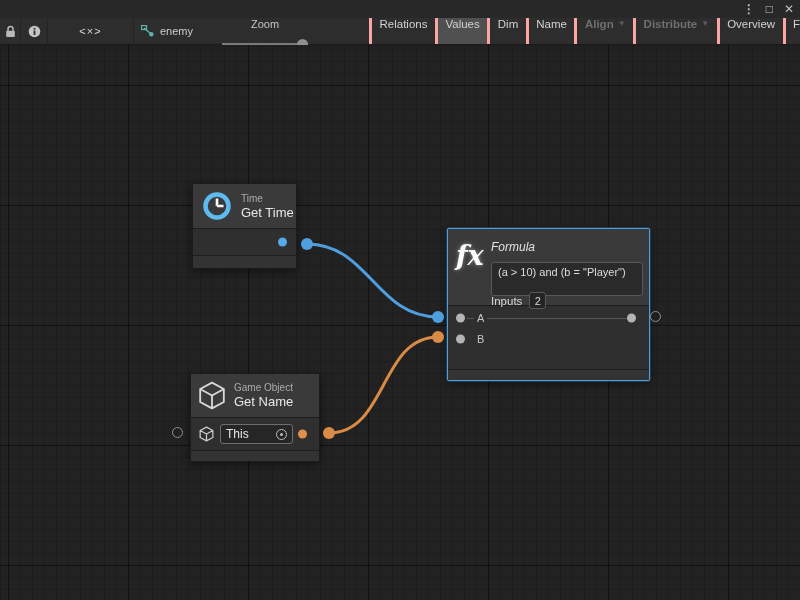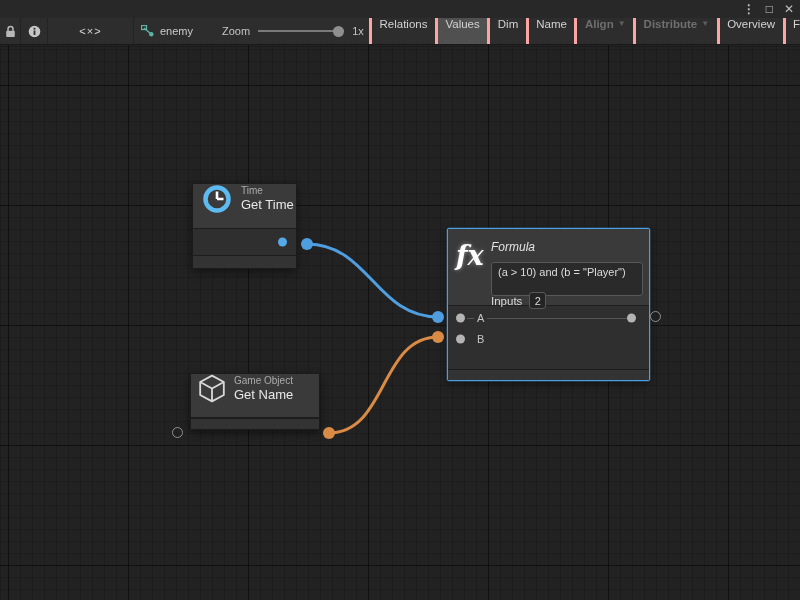--- a/index.html
+++ b/index.html
@@ -20,21 +20,21 @@
   
   .toolbar { position:absolute; left:0; top:18px; width:800px; height:27px; background:#2d2d2d;
              border-bottom:1px solid #191919; color:#cfcfcf; font-size:11.5px; }
   .tb-btn { position:absolute; top:0; height:26px; display:flex; align-items:center; justify-content:center;
             border-right:1px solid #232323; }
   .tb-lock { left:0; width:21px; }
   .tb-info { left:21px; width:27px; }
   .tb-code { left:48px; width:86px; color:#d8d8d8; letter-spacing:1px; font-size:11px; }
   .breadcrumb { position:absolute; left:141px; top:0; height:26px; display:flex; align-items:center; gap:6px; }
   .breadcrumb .name { color:#cccccc; font-size:11px; }
-  .zoom-control { position:absolute; left:222px; top:0; height:26px; display:flex; align-items:center; gap:8px; }
+  .zoom-control { position:absolute; left:222px; top:0; height:26px; display:flex; align-items:center; gap:8px;flex-direction:column; }
   .zoom-label, .zoom-value { color:#c4c4c4; font-size:11px; }
   .slider { position:relative; width:86px; height:12px; }
   .slider .track { position:absolute; left:0; right:0; top:5px; height:2px; background:#7a7a7a; }
   .slider .handle { position:absolute; right:0; top:0.5px; width:11px; height:11px; border-radius:50%; background:#8f8f8f; }
   .tb-right { position:absolute; left:369px; right:0; top:0; height:26px; display:flex; }
   .tb-right .btn { height:26px; display:flex; align-items:flex-start; padding:0 7.5px; gap:4px;
                    border-left:3px solid #fca5a5; color:#d2d2d2; white-space:nowrap; }
   .tb-right .btn.active { background:#505050; }
   .tb-right .btn.disabled { color:#6f6f6f;font-weight:bold; }
   .chev { font-size:8px; color:#8a8a8a; margin-top:1px; }
@@ -46,21 +46,21 @@
       repeating-linear-gradient(to right, rgba(0,0,0,0.40) 0 1px, transparent 1px 120px),
       repeating-linear-gradient(to bottom, rgba(0,0,0,0.40) 0 1px, transparent 1px 120px),
       repeating-linear-gradient(to right, rgba(0,0,0,0.16) 0 1px, transparent 1px 12px),
       repeating-linear-gradient(to bottom, rgba(0,0,0,0.16) 0 1px, transparent 1px 12px);
     background-position: 8px 0, 0 40px, 8px 0, 0 4px; overflow:hidden; }
 
   
   .node { position:absolute; background:#2f2f2f; border:1px solid #1b1b1b; border-radius:2px;
           box-shadow:0 3px 8px rgba(0,0,0,0.45); }
   .node.selected { border-color:#4a9ee2; box-shadow:0 0 0 0.5px rgba(74,158,226,.5), 0 3px 8px rgba(0,0,0,0.45); }
-  .node-header { background:#3a3a3a; display:flex; border-bottom:1px solid #1d1d1d; }
+  .node-header { background:#3a3a3a; display:flex; align-items:center; border-bottom:1px solid #1d1d1d; }
   .node-cat { font-size:10px; color:#ababab; line-height:13px; }
   .node-title { font-size:13px; color:#e8e8e8; line-height:16px; }
   .node-footer { border-top:1px solid #1d1d1d; background:#333333; }
   .port-dot { width:9px; height:9px; border-radius:50%; position:absolute; }
   .hollow-port { position:absolute; width:11px; height:11px; border-radius:50%; border:1.5px solid #8f8f8f; }
 
   
   .node-time { left:192px; top:138px; width:105px; }
   .node-time .node-header { height:45px; padding-left:9px; gap:9px; }
   .node-time .node-body { position:relative; height:26px; }
@@ -234,20 +234,30 @@
     <div class="node node-go">
       <div class="node-header">
         <svg width="28" height="29" viewBox="0 0 26 27">
           <path d="M13 1.5 L24 7.5 V19.5 L13 25.5 L2 19.5 V7.5 Z M2 7.5 L13 13.5 L24 7.5 M13 13.5 V25.5" fill="none" stroke="#d8d8d8" stroke-width="1.7" stroke-linejoin="round"></path>
         </svg>
         <div>
           <div class="node-cat">Game Object</div>
           <div class="node-title">Get Name</div>
         </div>
       </div>
+      <div class="node-body">
+        <svg width="15" height="16" viewBox="0 0 26 27">
+          <path d="M13 1.5 L24 7.5 V19.5 L13 25.5 L2 19.5 V7.5 Z M2 7.5 L13 13.5 L24 7.5 M13 13.5 V25.5" fill="none" stroke="#cccccc" stroke-width="2.2" stroke-linejoin="round"></path>
+        </svg>
+        <div class="this-field">
+          <span class="val">This</span>
+          <span class="picker-icon"></span>
+        </div>
+        <div class="port-dot dot-go-out"></div>
+      </div>
       <div class="node-footer"></div>
     </div>
 
     <div class="hollow-port hollow-formula-out"></div>
     <div class="hollow-port hollow-go-in"></div>
 
     <svg class="wires">
       <path d="M 307 199 C 369 199, 376 272, 438 272" fill="none" stroke-width="3" stroke-linecap="round" stroke="#4f9fe0"></path>
       <circle cx="307" cy="199" r="6" fill="#4f9fe0"></circle>
       <circle cx="438" cy="272" r="6" fill="#4f9fe0"></circle>

